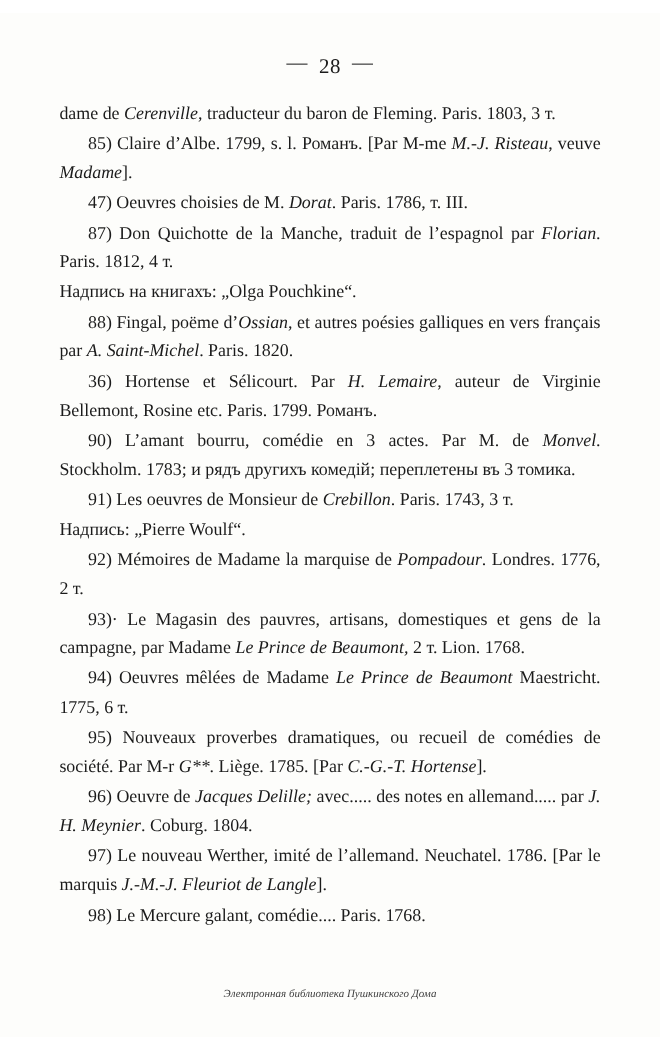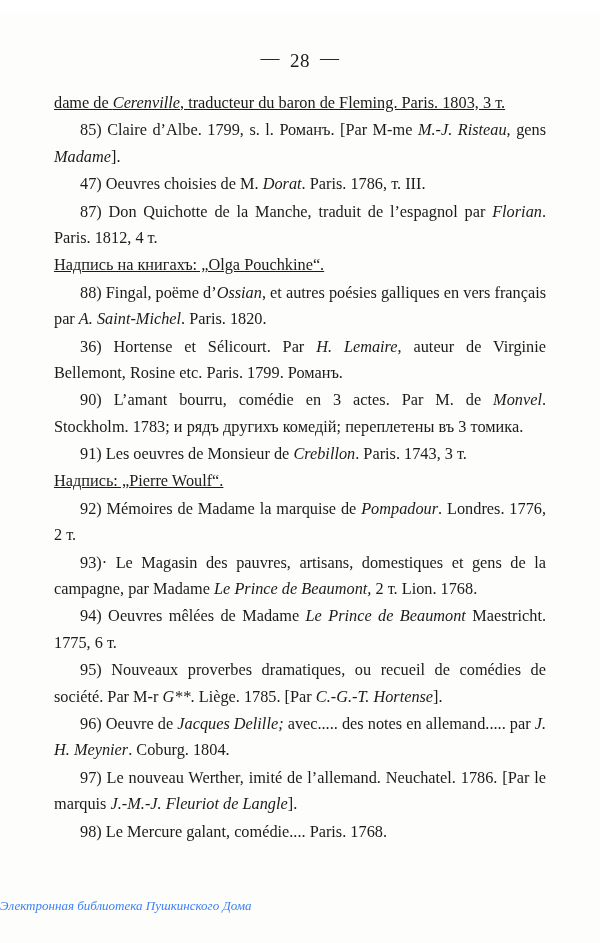--- a/index.html
+++ b/index.html
@@ -47,52 +47,51 @@
     text-align: justify;
   }
   .para {
     margin: 0 0 1px 0;
     text-indent: 26px;
     text-align: justify;
     text-justify: inter-word;
   }
   .para.noindent {
     text-indent: 0;
-    text-decoration: underline;
   }
   .para.centered {
     text-indent: 0;
     text-align: left;
   }
   .it {
     font-style: italic;
   }
   .watermark {
     position: absolute;
     left: 0;
     top: 886px;
     width: 600px;
-    text-align: left;
-    font-size: 13px;
+    text-align: center;
+    font-size: 10px;
     font-style: italic;
-    color: #3b82f6;
+    color: #404040;
   }
 </style>
 </head>
 <body>
 
 <div class="page">
 
   <div class="page-number">
     <span class="dash">—</span><span>28</span><span class="dash">—</span>
   </div>
 
   <div class="body-text" id="body-text">
       <div class="para noindent"><span>dame de </span><span class="it">Cerenville</span><span>, traducteur du baron de Fleming. Paris. 1803, 3 т.</span></div>
-      <div class="para"><span>85) Claire d’Albe. 1799, s. l. Романъ. [Par M-me </span><span class="it">M.-J. Risteau</span><span>, gens </span><span class="it">Madame</span><span>].</span></div>
+      <div class="para"><span>85) Claire d’Albe. 1799, s. l. Романъ. [Par M-me </span><span class="it">M.-J. Risteau</span><span>, veuve </span><span class="it">Madame</span><span>].</span></div>
       <div class="para"><span>47) Oeuvres choisies de M. </span><span class="it">Dorat</span><span>. Paris. 1786, т. III.</span></div>
       <div class="para"><span>87) Don Quichotte de la Manche, traduit de l’espagnol par </span><span class="it">Florian</span><span>. Paris. 1812, 4 т.</span></div>
       <div class="para noindent centered"><span>Надпись на книгахъ: „Olga Pouchkine“.</span></div>
       <div class="para"><span>88) Fingal, poëme d’</span><span class="it">Ossian</span><span>, et autres poésies galliques en vers français par </span><span class="it">A. Saint-Michel</span><span>. Paris. 1820.</span></div>
       <div class="para"><span>36) Hortense et Sélicourt. Par </span><span class="it">H. Lemaire</span><span>, auteur de Virginie Bellemont, Rosine etc. Paris. 1799. Романъ.</span></div>
       <div class="para"><span>90) L’amant bourru, comédie en 3 actes. Par M. de </span><span class="it">Monvel</span><span>. Stockholm. 1783; и рядъ другихъ комедій; переплетены въ 3 томика.</span></div>
       <div class="para"><span>91) Les oeuvres de Monsieur de </span><span class="it">Crebillon</span><span>. Paris. 1743, 3 т.</span></div>
       <div class="para noindent centered"><span>Надпись: „Pierre Woulf“.</span></div>
       <div class="para"><span>92) Mémoires de Madame la marquise de </span><span class="it">Pompadour</span><span>. Londres. 1776, 2 т.</span></div>
       <div class="para"><span>93)· Le Magasin des pauvres, artisans, domestiques et gens de la campagne, par Madame </span><span class="it">Le Prince de Beaumont,</span><span> 2 т. Lion. 1768.</span></div>

